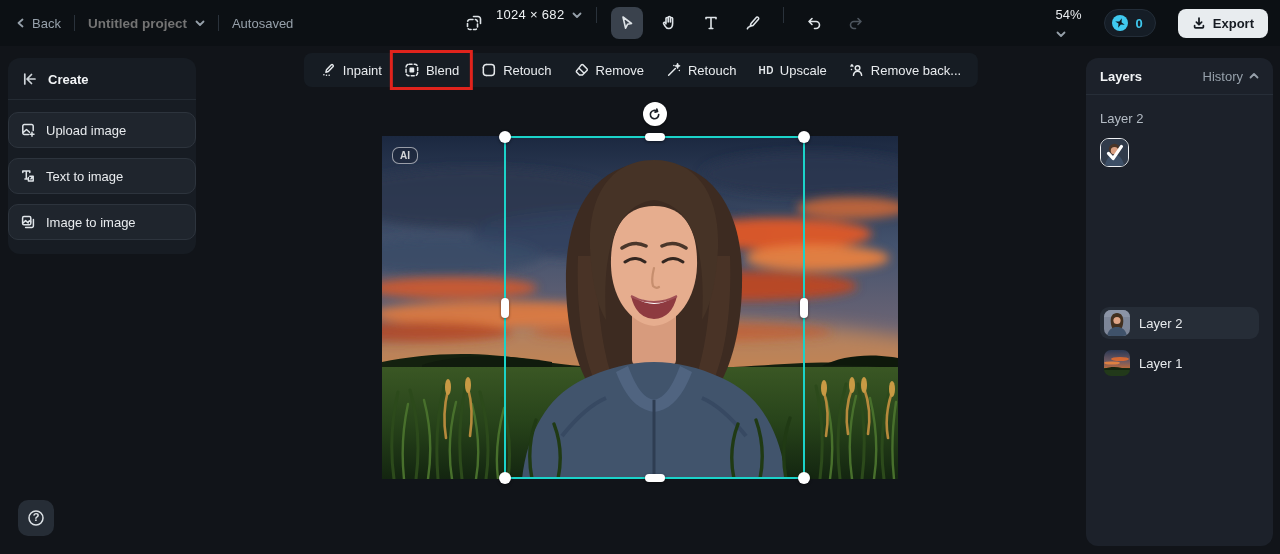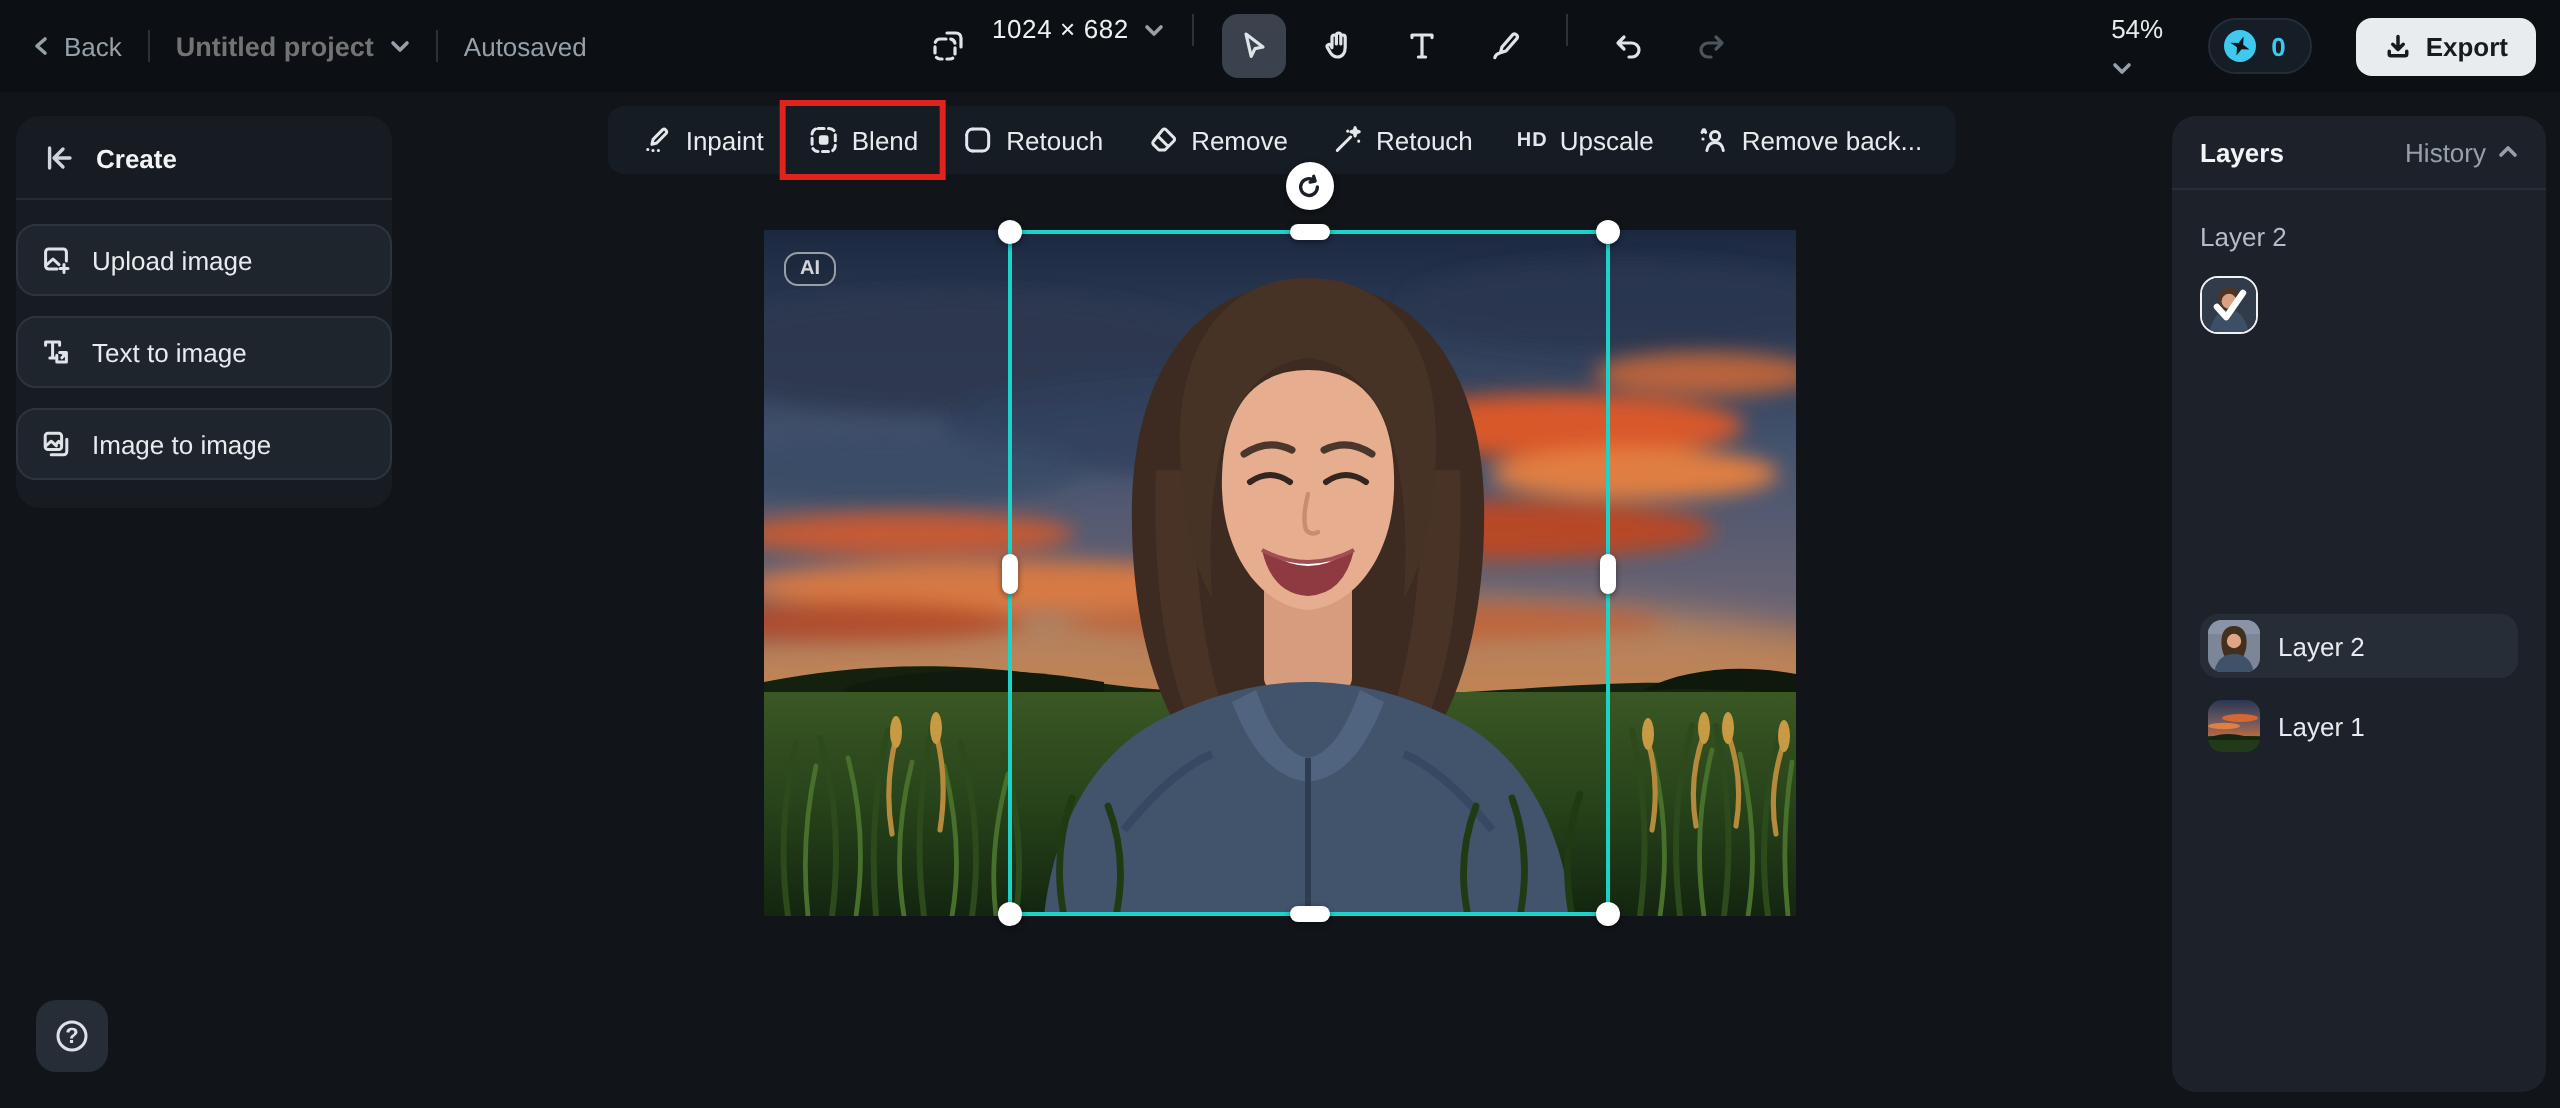--- a/index.html
+++ b/index.html
@@ -46,21 +46,21 @@
   .cp-header { display:flex; align-items:center; gap:10px; padding:13px 14px 12px; }
   .cp-header svg { width:16px; height:16px; stroke:#cfd5da; fill:none; stroke-width:1.7; stroke-linecap:round; stroke-linejoin:round; }
   .cp-title { font-weight:700; color:#f2f4f6; }
   .cp-div { height:1px; background:#242b33; margin:0 0 12px; }
   .cp-btn { display:flex; align-items:center; gap:10px; height:36px; margin:0 0 10px; padding:0 11px;
     background:#1f252d; border:1px solid #2d343d; border-radius:10px; cursor:pointer; }
   .cp-btn:last-child { margin-bottom:2px; }
   .cp-btn svg { width:16px; height:16px; stroke:#dfe4e8; fill:none; stroke-width:1.5; stroke-linecap:round; stroke-linejoin:round; }
 
   
-  .canvas { position:absolute; left:382px; top:115px; width:516px; height:343px; }
+  .canvas { position:absolute; left:382px; top:136px; width:516px; height:343px; }
   .canvas svg.scene { position:absolute; inset:0; display:block; }
   .ai-badge { position:absolute; left:10px; top:11px; padding:2px 7px; border:1.5px solid rgba(255,255,255,.55);
     border-radius:7px; color:rgba(255,255,255,.8); font-size:10px; font-weight:700; background:rgba(20,25,35,.25); }
 
   
   .selection { position:absolute; left:122px; top:0; width:301px; height:343px;
     border:2px solid #1bd3c9; }
   .handle { position:absolute; background:#fff; box-shadow:0 1px 3px rgba(0,0,0,.45); }
   .h-corner { width:12px; height:12px; border-radius:50%; }
   .h-tl { left:-7px; top:-7px; } .h-tr { right:-7px; top:-7px; }

